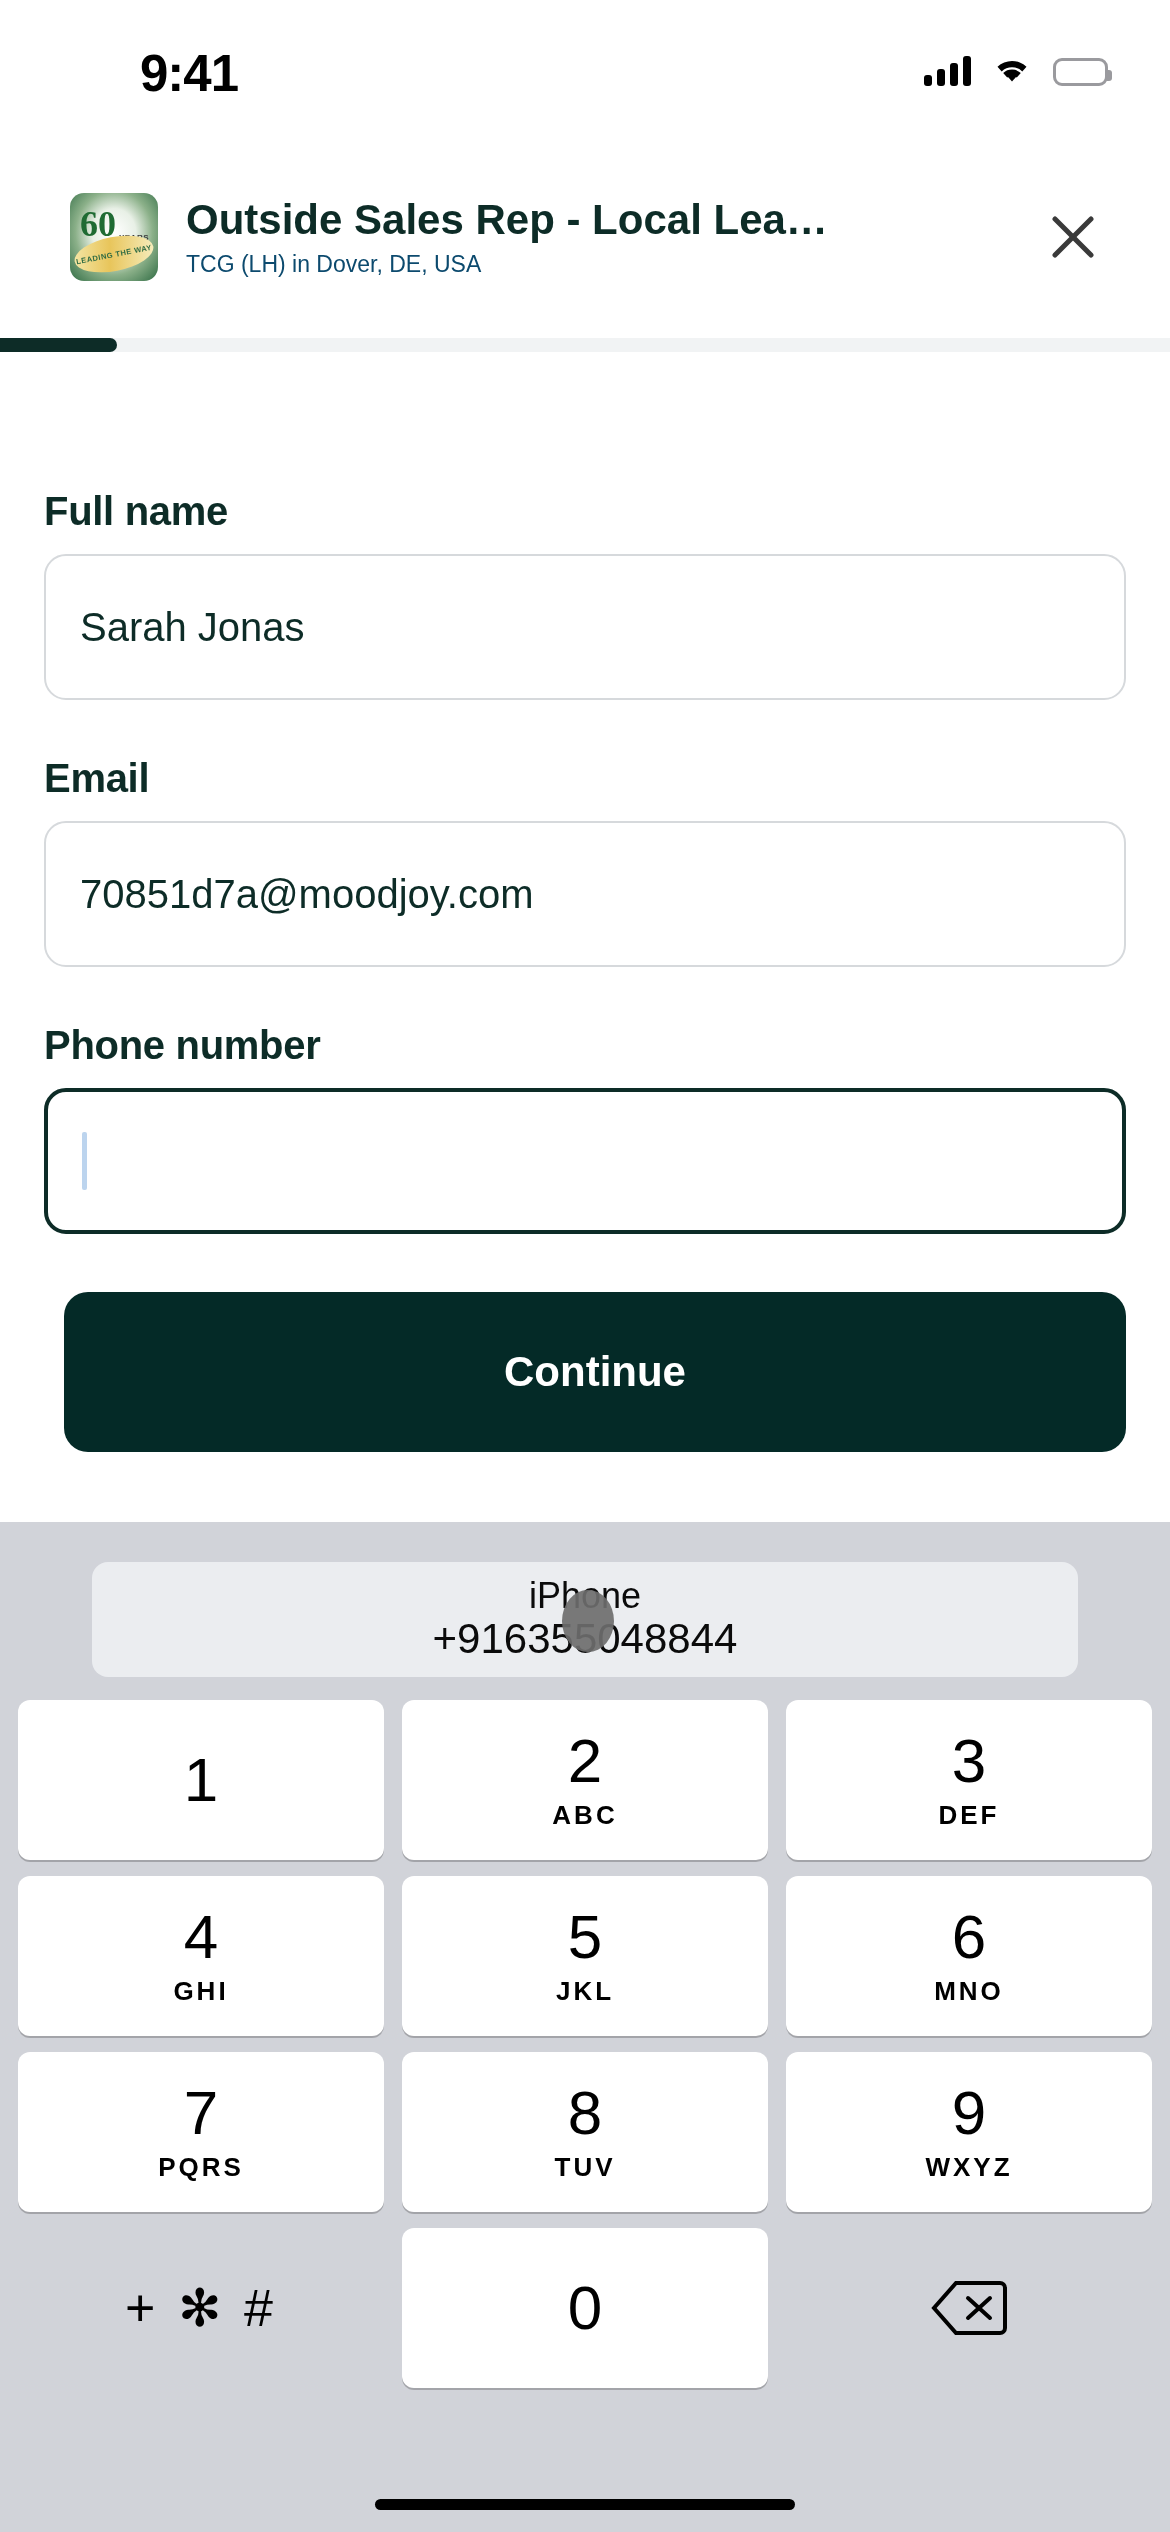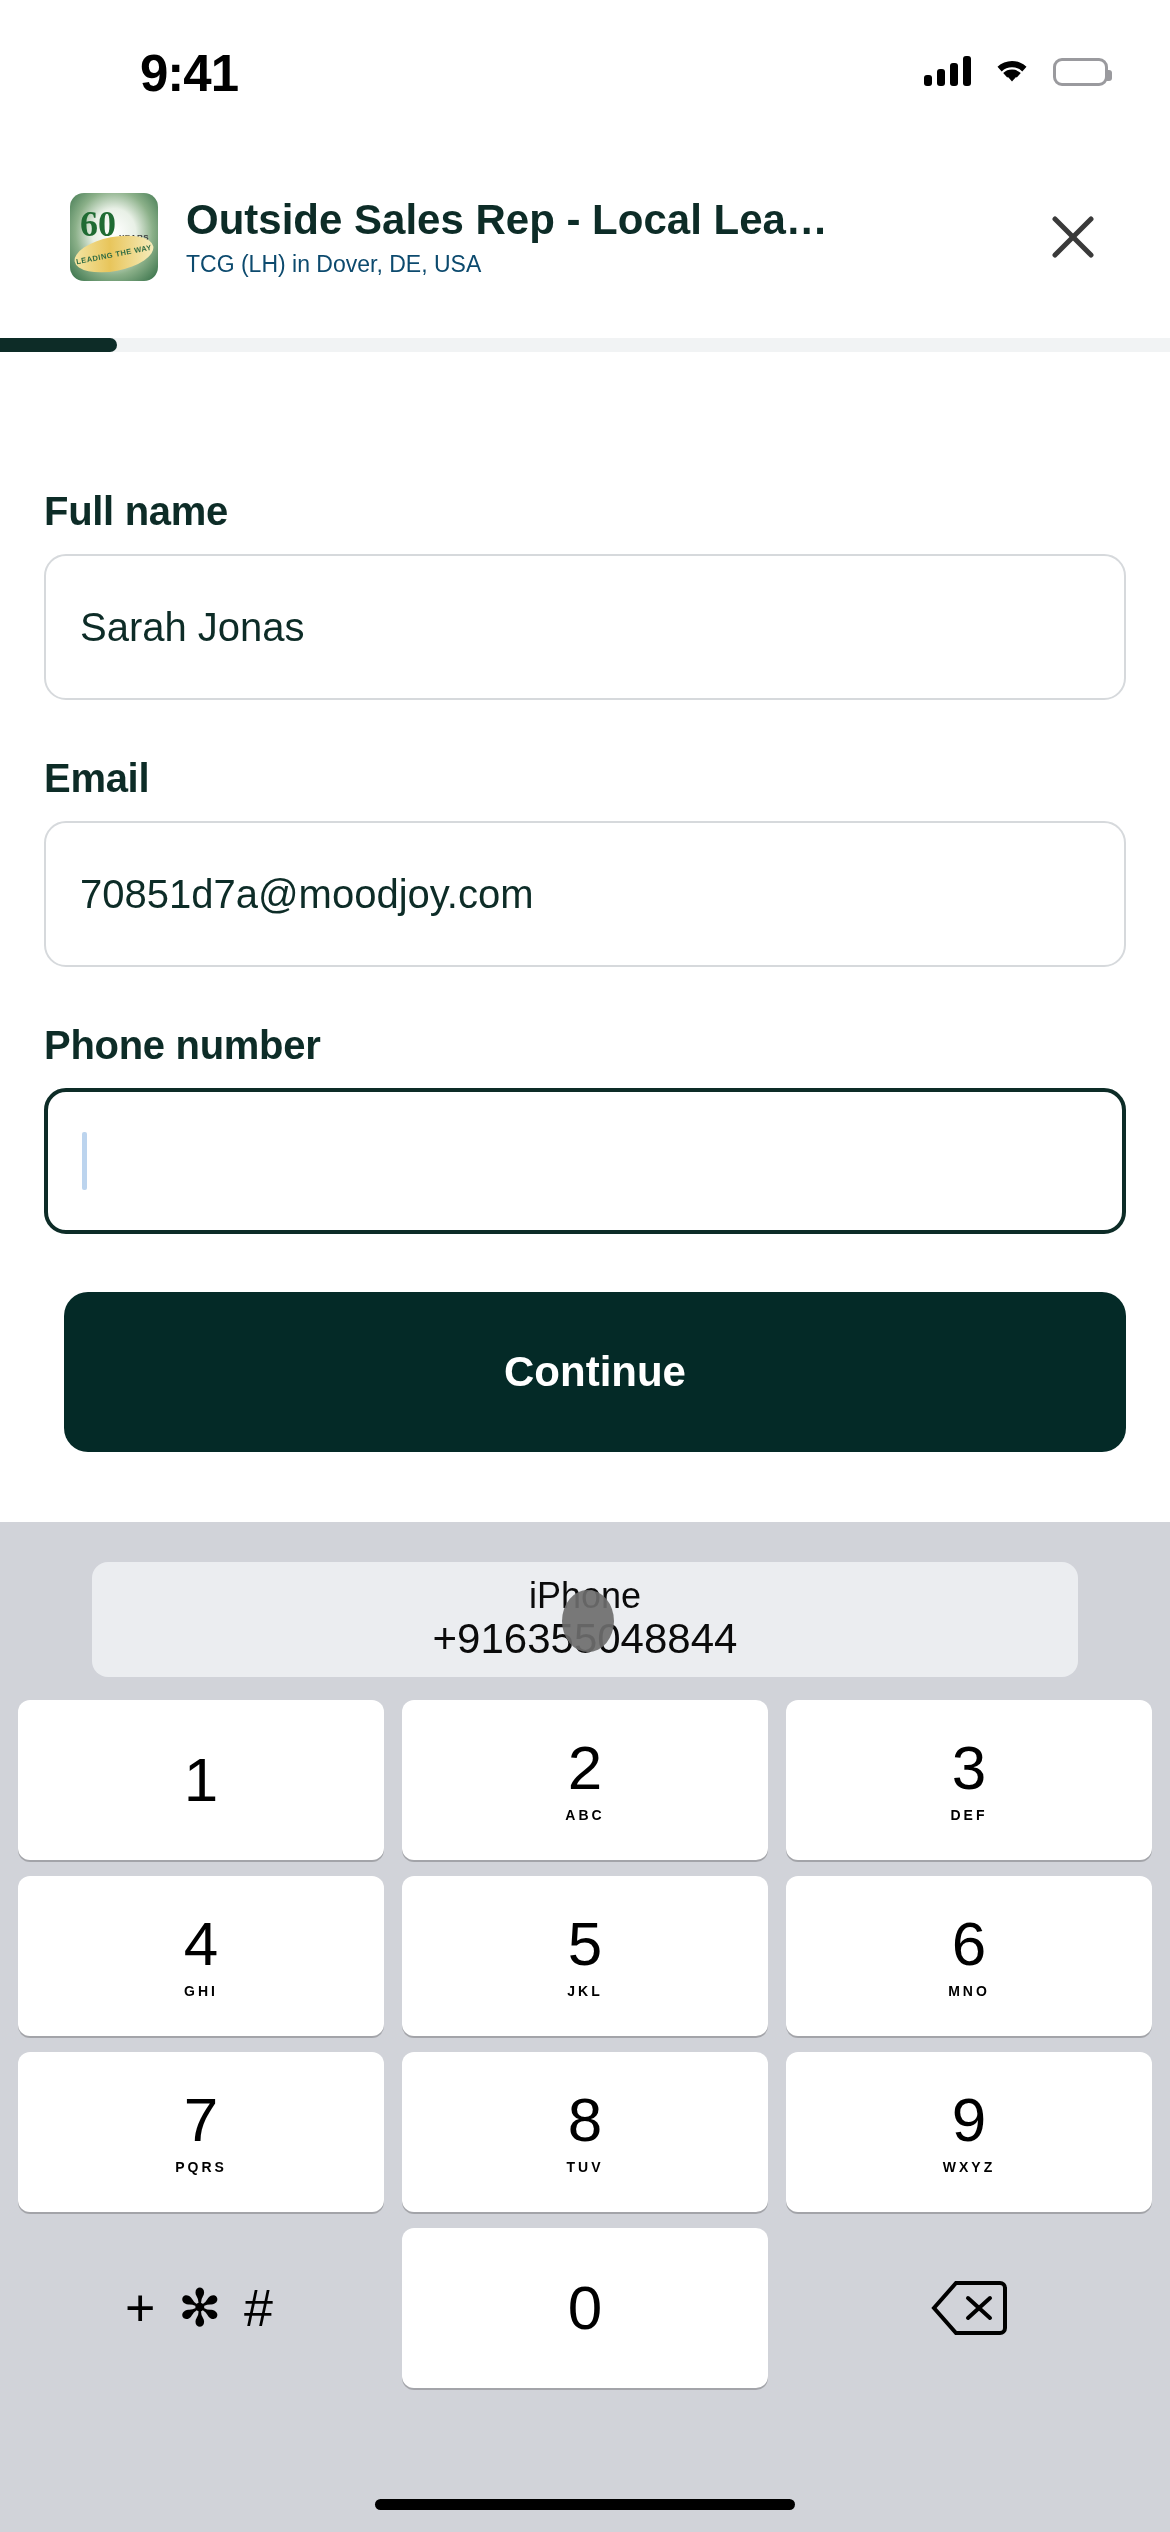--- a/index.html
+++ b/index.html
@@ -110,21 +110,21 @@
     background:#6e6e6e; border-radius:50%; opacity:0.92;
   }
   .keys { position:absolute; top:178px; left:18px; width:1134px; }
   .krow { display:flex; gap:18px; margin-bottom:16px; height:160px; }
   .key {
     flex:1 1 0; background:#fff; border-radius:12px;
     display:flex; flex-direction:column; align-items:center; justify-content:center;
     box-shadow:0 2px 0 rgba(0,0,0,0.22);
   }
   .key .num { font-size:62px; color:#000; line-height:1; font-weight:400; }
-  .key .sub { font-size:14px; color:#000; letter-spacing:3px; font-weight:600; margin-top:8px; }
+  .key .sub { font-size:26px; color:#000; letter-spacing:3px; font-weight:600; margin-top:8px; }
   .key.plain { background:transparent; box-shadow:none; }
   .key.plain .num { font-size:52px; letter-spacing:4px; }
   .homebar {
     position:absolute; left:50%; transform:translateX(-50%); bottom:22px;
     width:420px; height:11px; background:#000; border-radius:6px;
   }
 </style>
 </head>
 <body>
 

